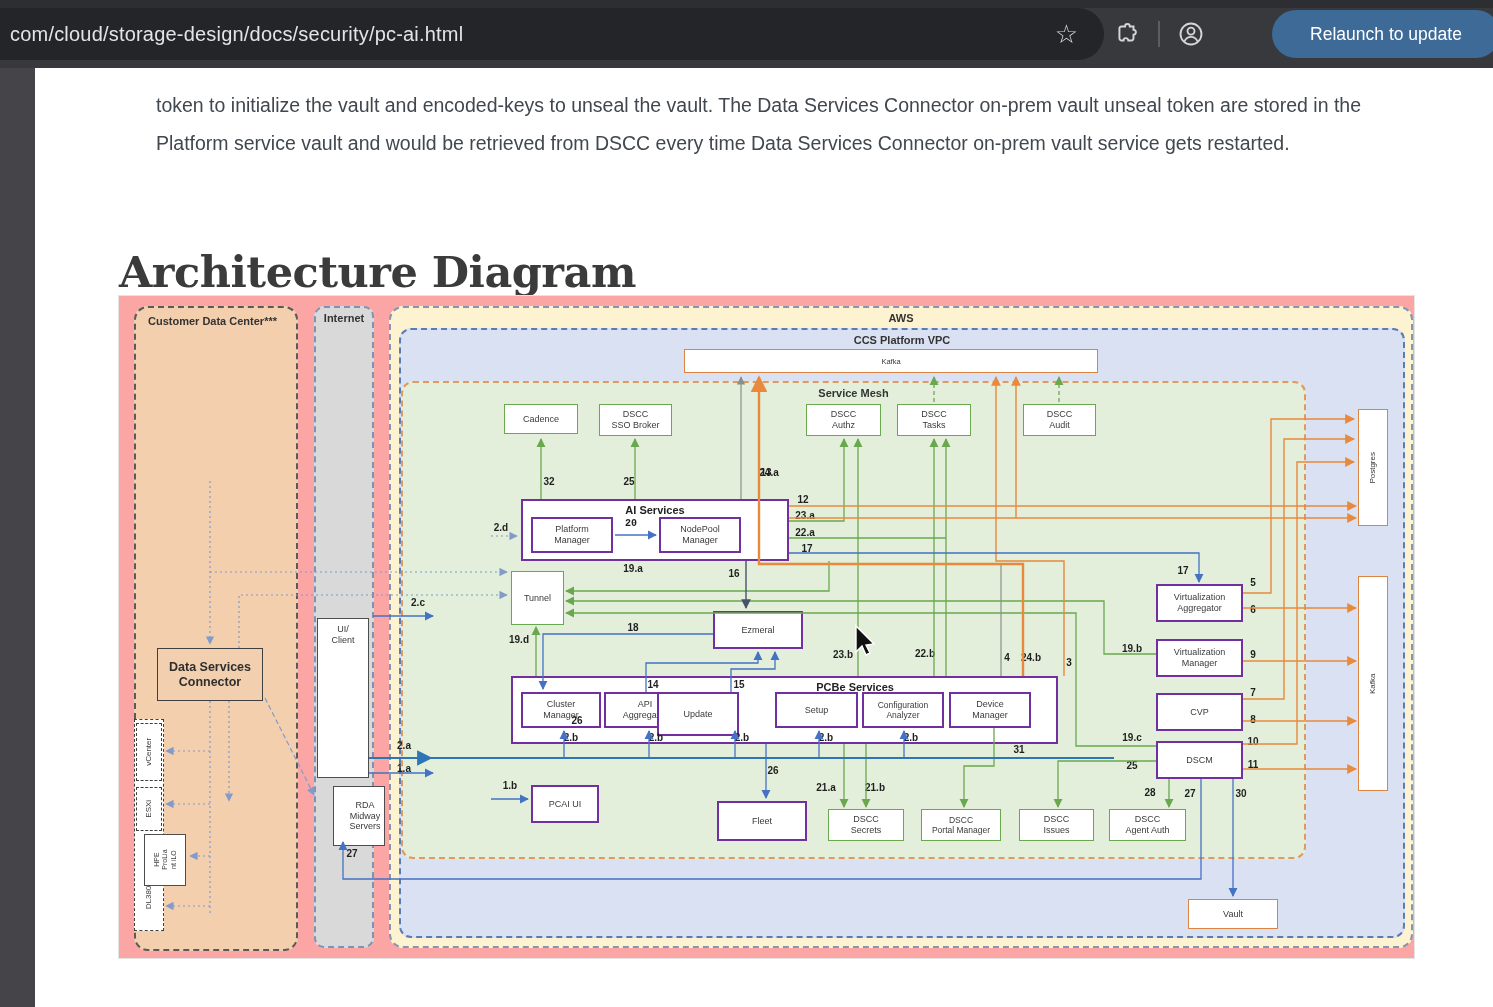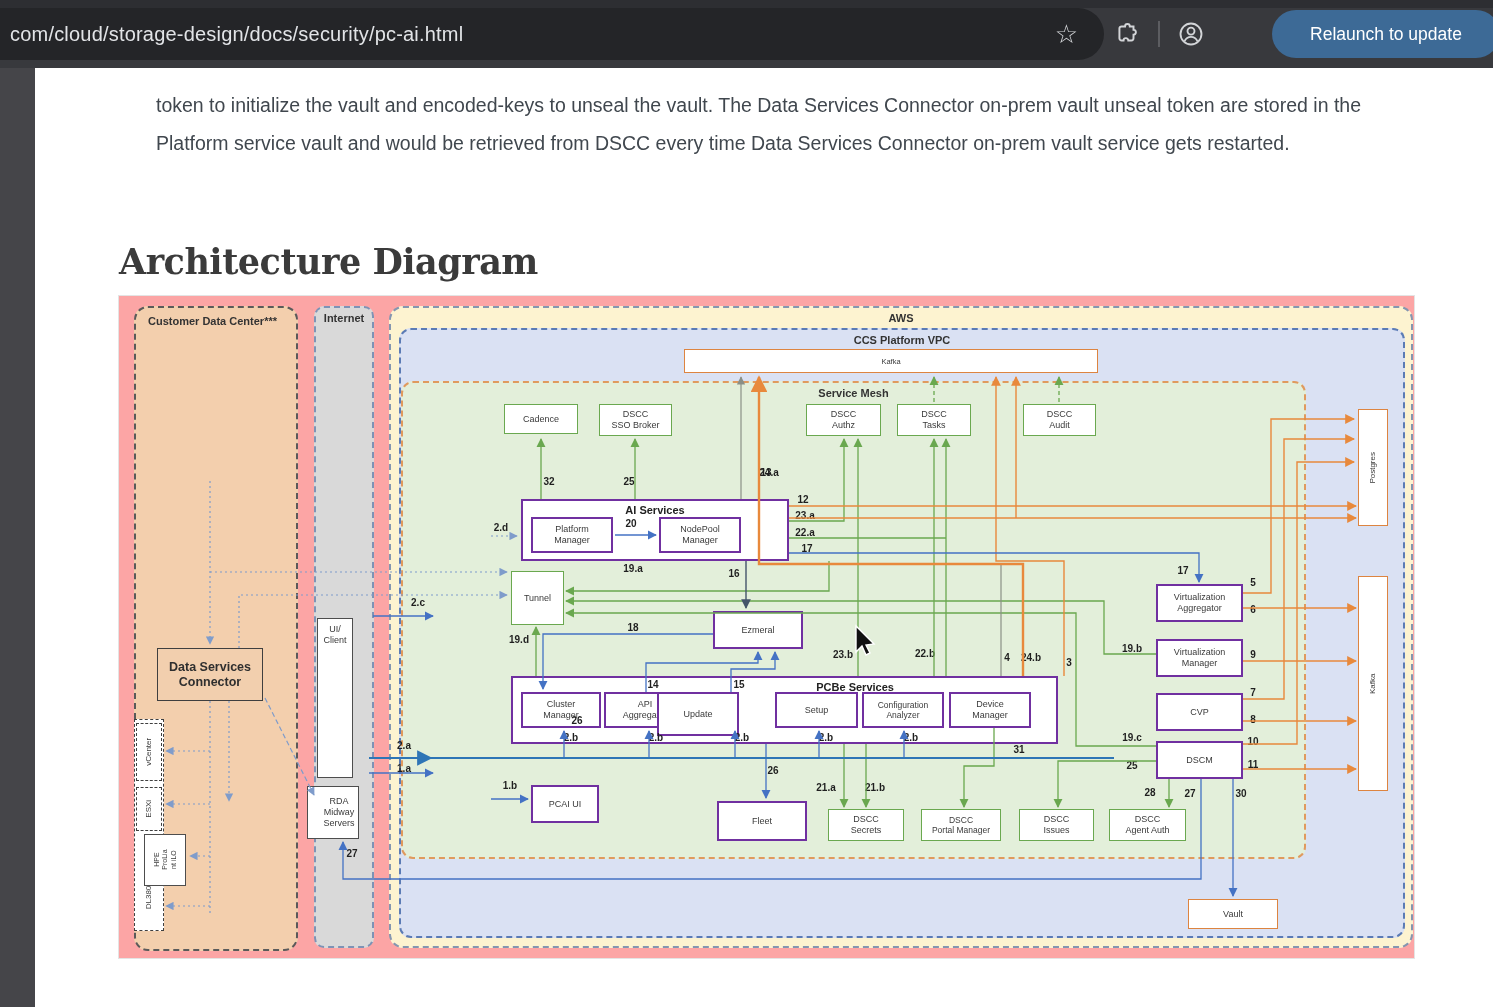--- a/index.html
+++ b/index.html
@@ -15,21 +15,21 @@
   .icon-btn{width:46px;height:46px;display:flex;align-items:center;justify-content:center;}
   .divider{width:2px;height:26px;background:#5c5d61;margin:0 8px;}
   .relaunch-btn{position:absolute;left:1272px;top:10px;width:228px;height:48px;background:#3d6a96;
     border:none;border-radius:24px;color:#fff;font-size:17.5px;font-family:"Liberation Sans",sans-serif;
     display:flex;align-items:center;justify-content:center;}
   .left-gutter{position:absolute;left:0;top:68px;width:35px;height:939px;background:#454549;}
   
   .article-paragraph{position:absolute;left:156px;top:66px;width:1278px;font-size:19.5px;
     line-height:38px;color:#40474e;}
   .article-heading{position:absolute;left:119px;top:218px;font-family:"DejaVu Serif",serif;
-    font-weight:700;font-size:35px;color:#3b3b3b;letter-spacing:-.5px;}
+    font-weight:700;font-size:43px;color:#3b3b3b;letter-spacing:-.5px;}
   
   .diagram{position:absolute;left:118px;top:295px;width:1295px;height:662px;background:#fca5a5;
     border:1px solid #e4e4e4;}
   .ct{position:absolute;box-sizing:border-box;}
   .c-tan{background:#f3cfad;border:2px dashed #5a5a5a;border-radius:14px;}
   .c-gray{background:#d9d9d9;border:2px dashed #7d93b6;border-radius:10px;}
   .c-yellow{background:#fdf3d0;border:2px dashed #8496b0;border-radius:14px;}
   .c-blue{background:#dae1f3;border:2px dashed #5b7bb5;border-radius:12px;}
   .c-mesh{background:#e3efda;border:2px dashed #e09a5e;border-radius:12px;}
   .ctlab{position:absolute;font-weight:700;font-size:11px;color:#333;white-space:nowrap;}
@@ -209,25 +209,25 @@
       <div class="node s-orange" style="left: 1239px; top: 280px; width: 30px; height: 215px; font-size: 8px;">
         <span class="nlab vert">Kafka</span>
       </div>
       <div class="node s-orange" style="left: 1069px; top: 603px; width: 90px; height: 30px;">
         <span class="nlab">Vault</span>
       </div>
       <div class="node s-dsc" style="left: 38px; top: 352px; width: 106px; height: 53px;">
         <span class="nlab">Data Services
 Connector</span>
       </div>
-      <div class="node s-dark laltop" style="left: 198px; top: 322px; width: 36px; height: 160px;">
+      <div class="node s-dark laltop" style="left: 198px; top: 322px; width: 52px; height: 160px;">
         <span class="nlab">UI/
 Client</span>
       </div>
-      <div class="node s-dark" style="left: 188px; top: 490px; width: 52px; height: 53px; padding-left: 12px;">
+      <div class="node s-dark" style="left: 214px; top: 490px; width: 52px; height: 60px; padding-left: 12px;">
         <span class="nlab">RDA
 Midway
 Servers</span>
       </div>
       <div class="node s-dashdark" style="left: 15px; top: 423px; width: 30px; height: 212px; font-size: 8px;">
         <span class="nlab vert" style="position: absolute; bottom: 30px; left: 50%; transform: translateX(-50%) rotate(-90deg);">DL380A</span>
       </div>
       <div class="node s-dashdark" style="left: 17px; top: 427px; width: 26px; height: 58px; font-size: 8px;">
         <span class="nlab vert">vCenter</span>
       </div>
@@ -243,21 +243,21 @@
       <span class="elabel" style="left: 510px; top: 185px;">25</span>
       <span class="elabel" style="left: 647px; top: 176px;">13</span>
       <span class="elabel" style="left: 650px; top: 176px;">24.a</span>
       <span class="elabel" style="left: 684px; top: 203px;">12</span>
       <span class="elabel" style="left: 686px; top: 219px;">23.a</span>
       <span class="elabel" style="left: 686px; top: 236px;">22.a</span>
       <span class="elabel" style="left: 688px; top: 252px;">17</span>
       <span class="elabel" style="left: 615px; top: 277px;">16</span>
       <span class="elabel" style="left: 514px; top: 272px;">19.a</span>
       <span class="elabel" style="left: 382px; top: 231px;">2.d</span>
-      <span class="elabel" style="left: 512px; top: 227px;">20</span>
+      <span class="elabel" style="left: 512px; top: 227px; font-family: Liberation Mono, monospace;">20</span>
       <span class="elabel" style="left: 299px; top: 306px;">2.c</span>
       <span class="elabel" style="left: 514px; top: 331px;">18</span>
       <span class="elabel" style="left: 400px; top: 343px;">19.d</span>
       <span class="elabel" style="left: 534px; top: 388px;">14</span>
       <span class="elabel" style="left: 620px; top: 388px;">15</span>
       <span class="elabel" style="left: 452px; top: 441px;">2.b</span>
       <span class="elabel" style="left: 537px; top: 441px;">2.b</span>
       <span class="elabel" style="left: 623px; top: 441px;">2.b</span>
       <span class="elabel" style="left: 707px; top: 441px;">2.b</span>
       <span class="elabel" style="left: 792px; top: 441px;">2.b</span>

